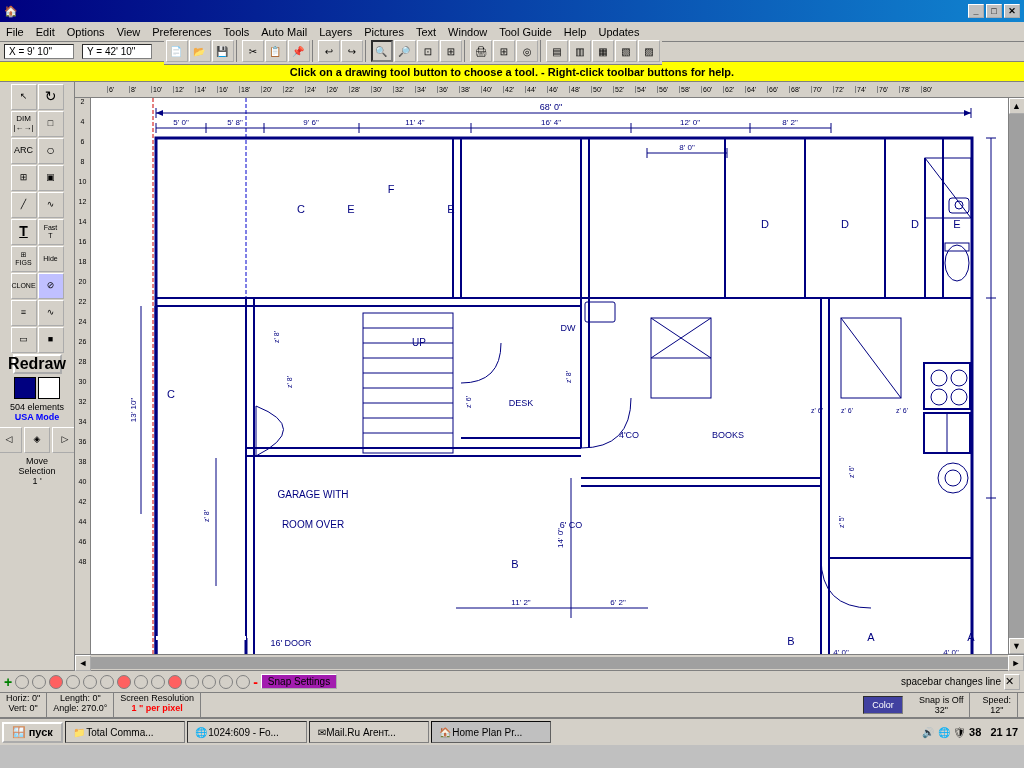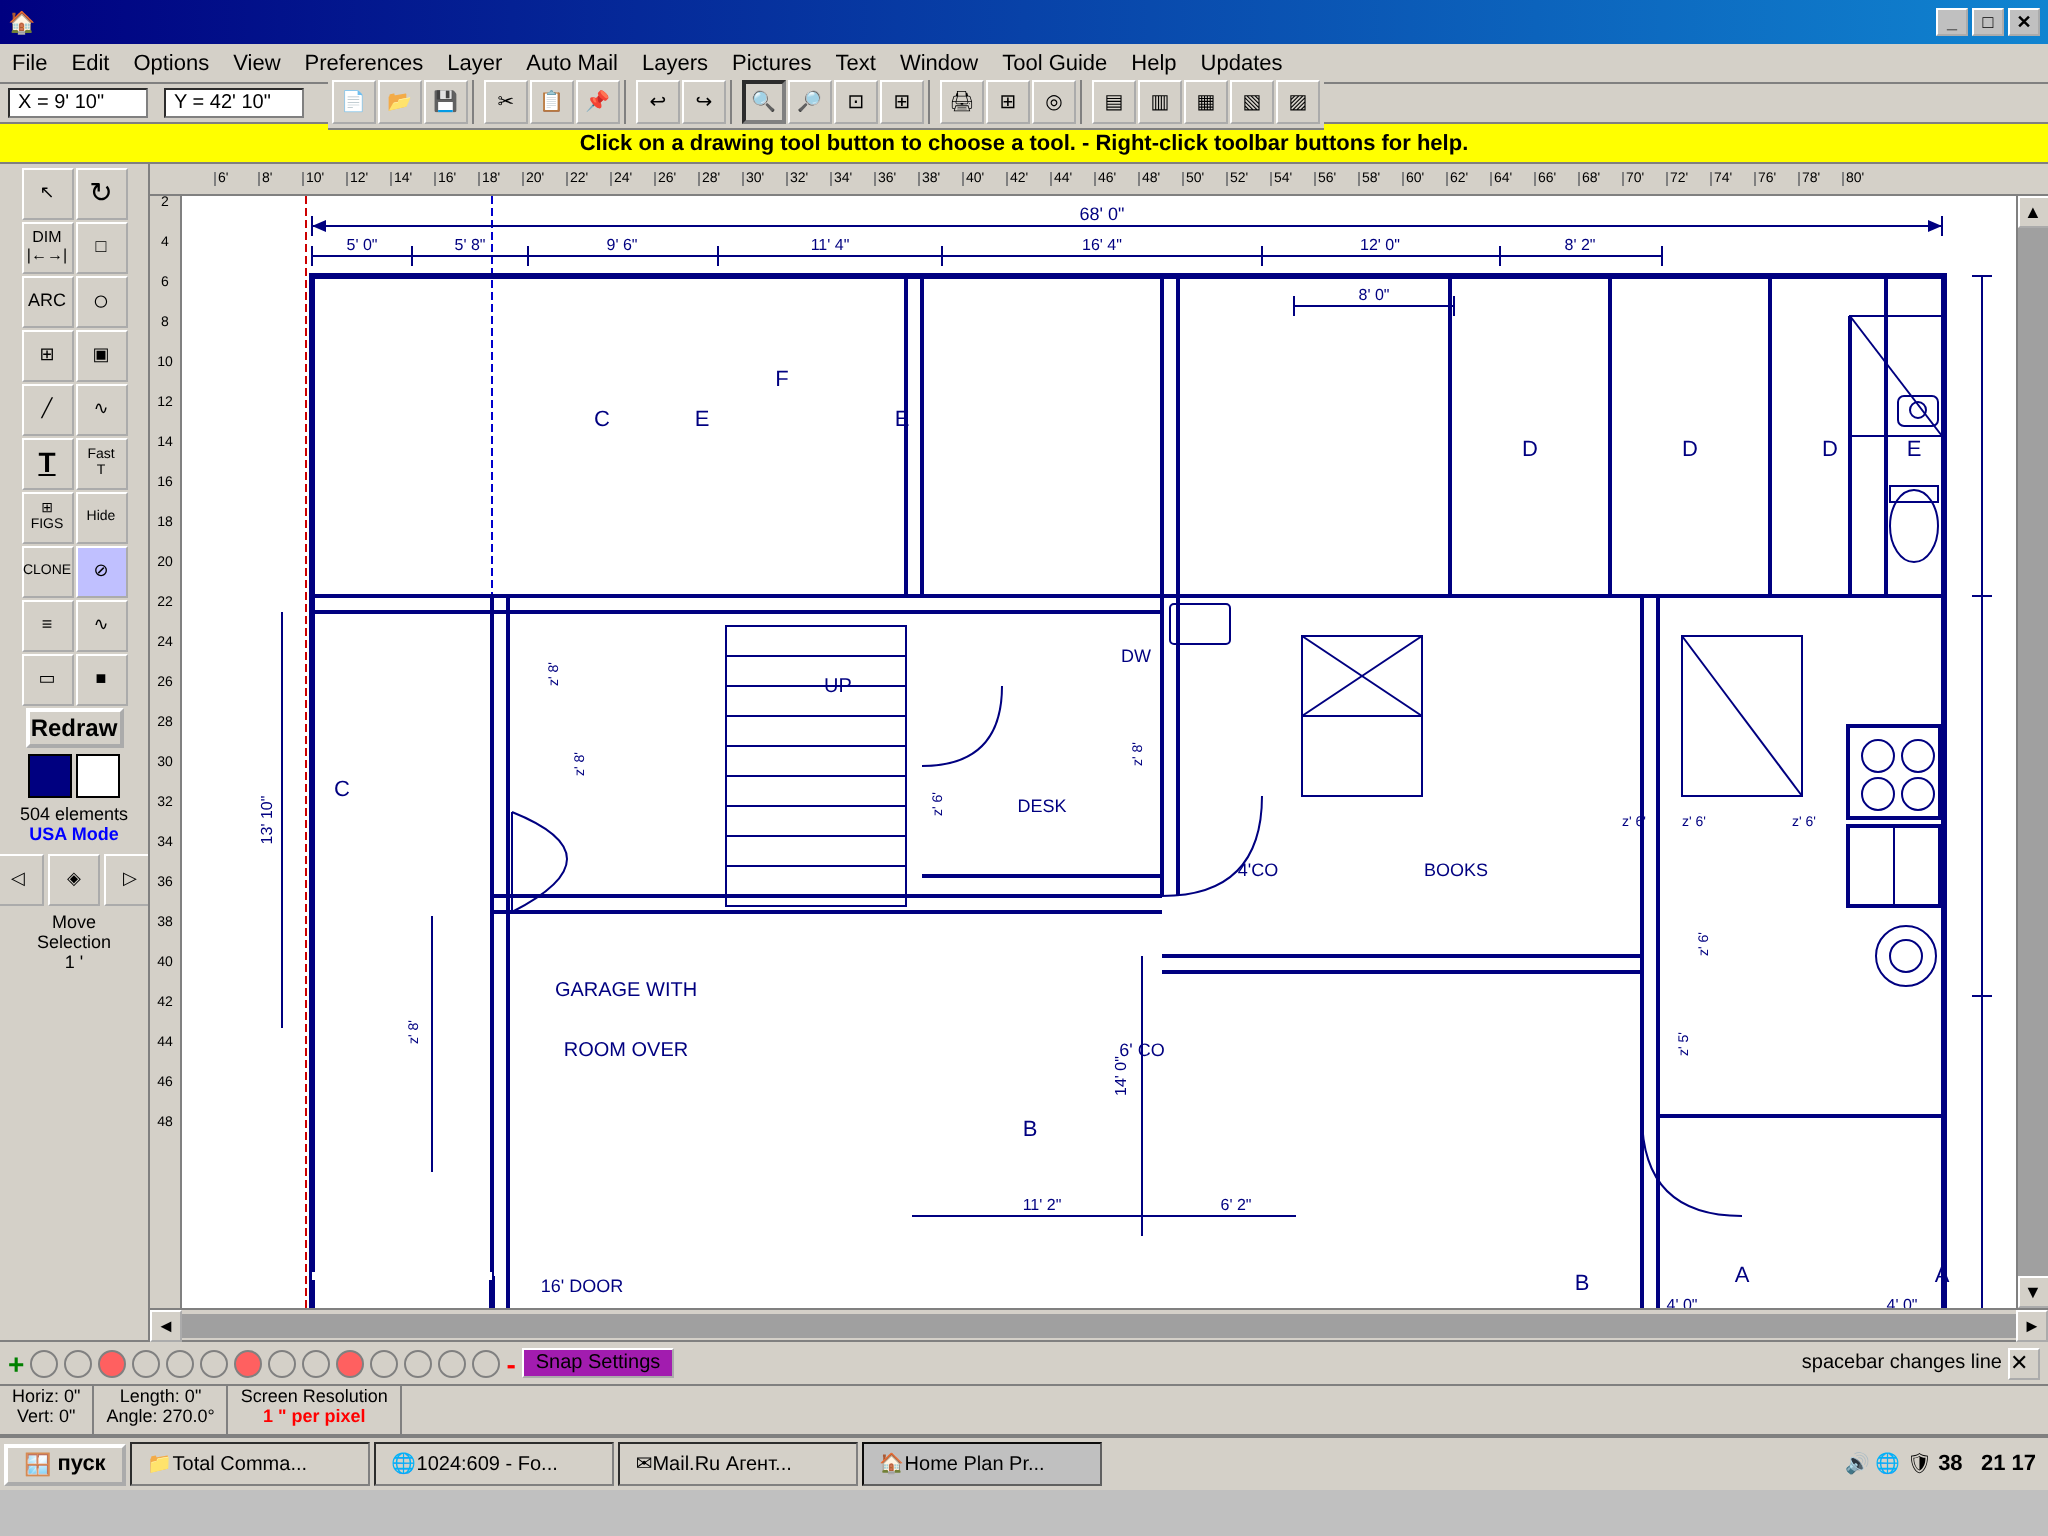--- a/index.html
+++ b/index.html
@@ -257,21 +257,21 @@
       font-size: 9px;
       text-align: center;
       padding: 2px;
       width: 100%;
     }
     .blue-text { color: #0000ff; font-weight: bold; }
 
     .redraw-btn {
       background: #d4d0c8; border: 2px outset #fff;
       width: 49px; height: 20px; cursor: pointer;
-      font-size: 12px; font-weight: bold;
+      font-size: 16px; font-weight: bold;
       display: flex; align-items: center; justify-content: center;
     }
 
     .color-square { width: 22px; height: 22px; background: #000080; border: 1px solid #000; }
     .color-square2 { width: 22px; height: 22px; background: white; border: 1px solid #000; }
   </style>
 </head>
 <body>
 
 <div id="title-bar">
@@ -284,21 +284,21 @@
     <div class="win-btn">✕</div>
   </div>
 </div>
 
 <div id="menu-bar">
     <span>File</span>
     <span>Edit</span>
     <span>Options</span>
     <span>View</span>
     <span>Preferences</span>
-    <span>Layer</span>
+    <span>Tools</span>
     <span>Auto Mail</span>
     <span>Layers</span>
     <span>Pictures</span>
     <span>Text</span>
     <span>Window</span>
     <span>Tool Guide</span>
     <span>Help</span>
     <span>Updates</span>
   </div>
 
@@ -791,20 +791,33 @@
     <span>Vert: 0"</span>
   </div>
   <div class="status-cell" style="flex-direction:column;padding:0 6px;font-size:9px;">
     <span>Length:  0"</span>
     <span>Angle:  270.0°</span>
   </div>
   <div class="status-cell" style="flex-direction:column;padding:0 6px;font-size:9px;">
     <span>Screen Resolution</span>
     <span style="color:red;font-weight:bold;">1 " per pixel</span>
   </div>
+  <div style="display:flex;align-items:center;gap:6px;margin-left:auto;padding-right:6px;">
+    <div id="color-swatch">
+      <span>Color</span>
+    </div>
+    <div class="status-cell" style="flex-direction:column;font-size:9px;">
+      <span>Snap is Off</span>
+      <span>32"</span>
+    </div>
+    <div class="status-cell" style="flex-direction:column;font-size:9px;">
+      <span>Speed:</span>
+      <span>12"</span>
+    </div>
+  </div>
 </div>
 
 <div id="taskbar" style="height:28px;background:#d4d0c8;border-top:2px solid #808080;display:flex;align-items:center;padding:2px;gap:2px;">
   <div id="start-btn" style="background:#d4d0c8;border:2px outset #fff;padding:2px 8px;font-size:11px;font-weight:bold;cursor:pointer;">
     <span>🪟</span>
     <span>пуск</span>
   </div>
   <div class="taskbar-item">
     <span>📁</span>
     <span> Total Comma...</span>

